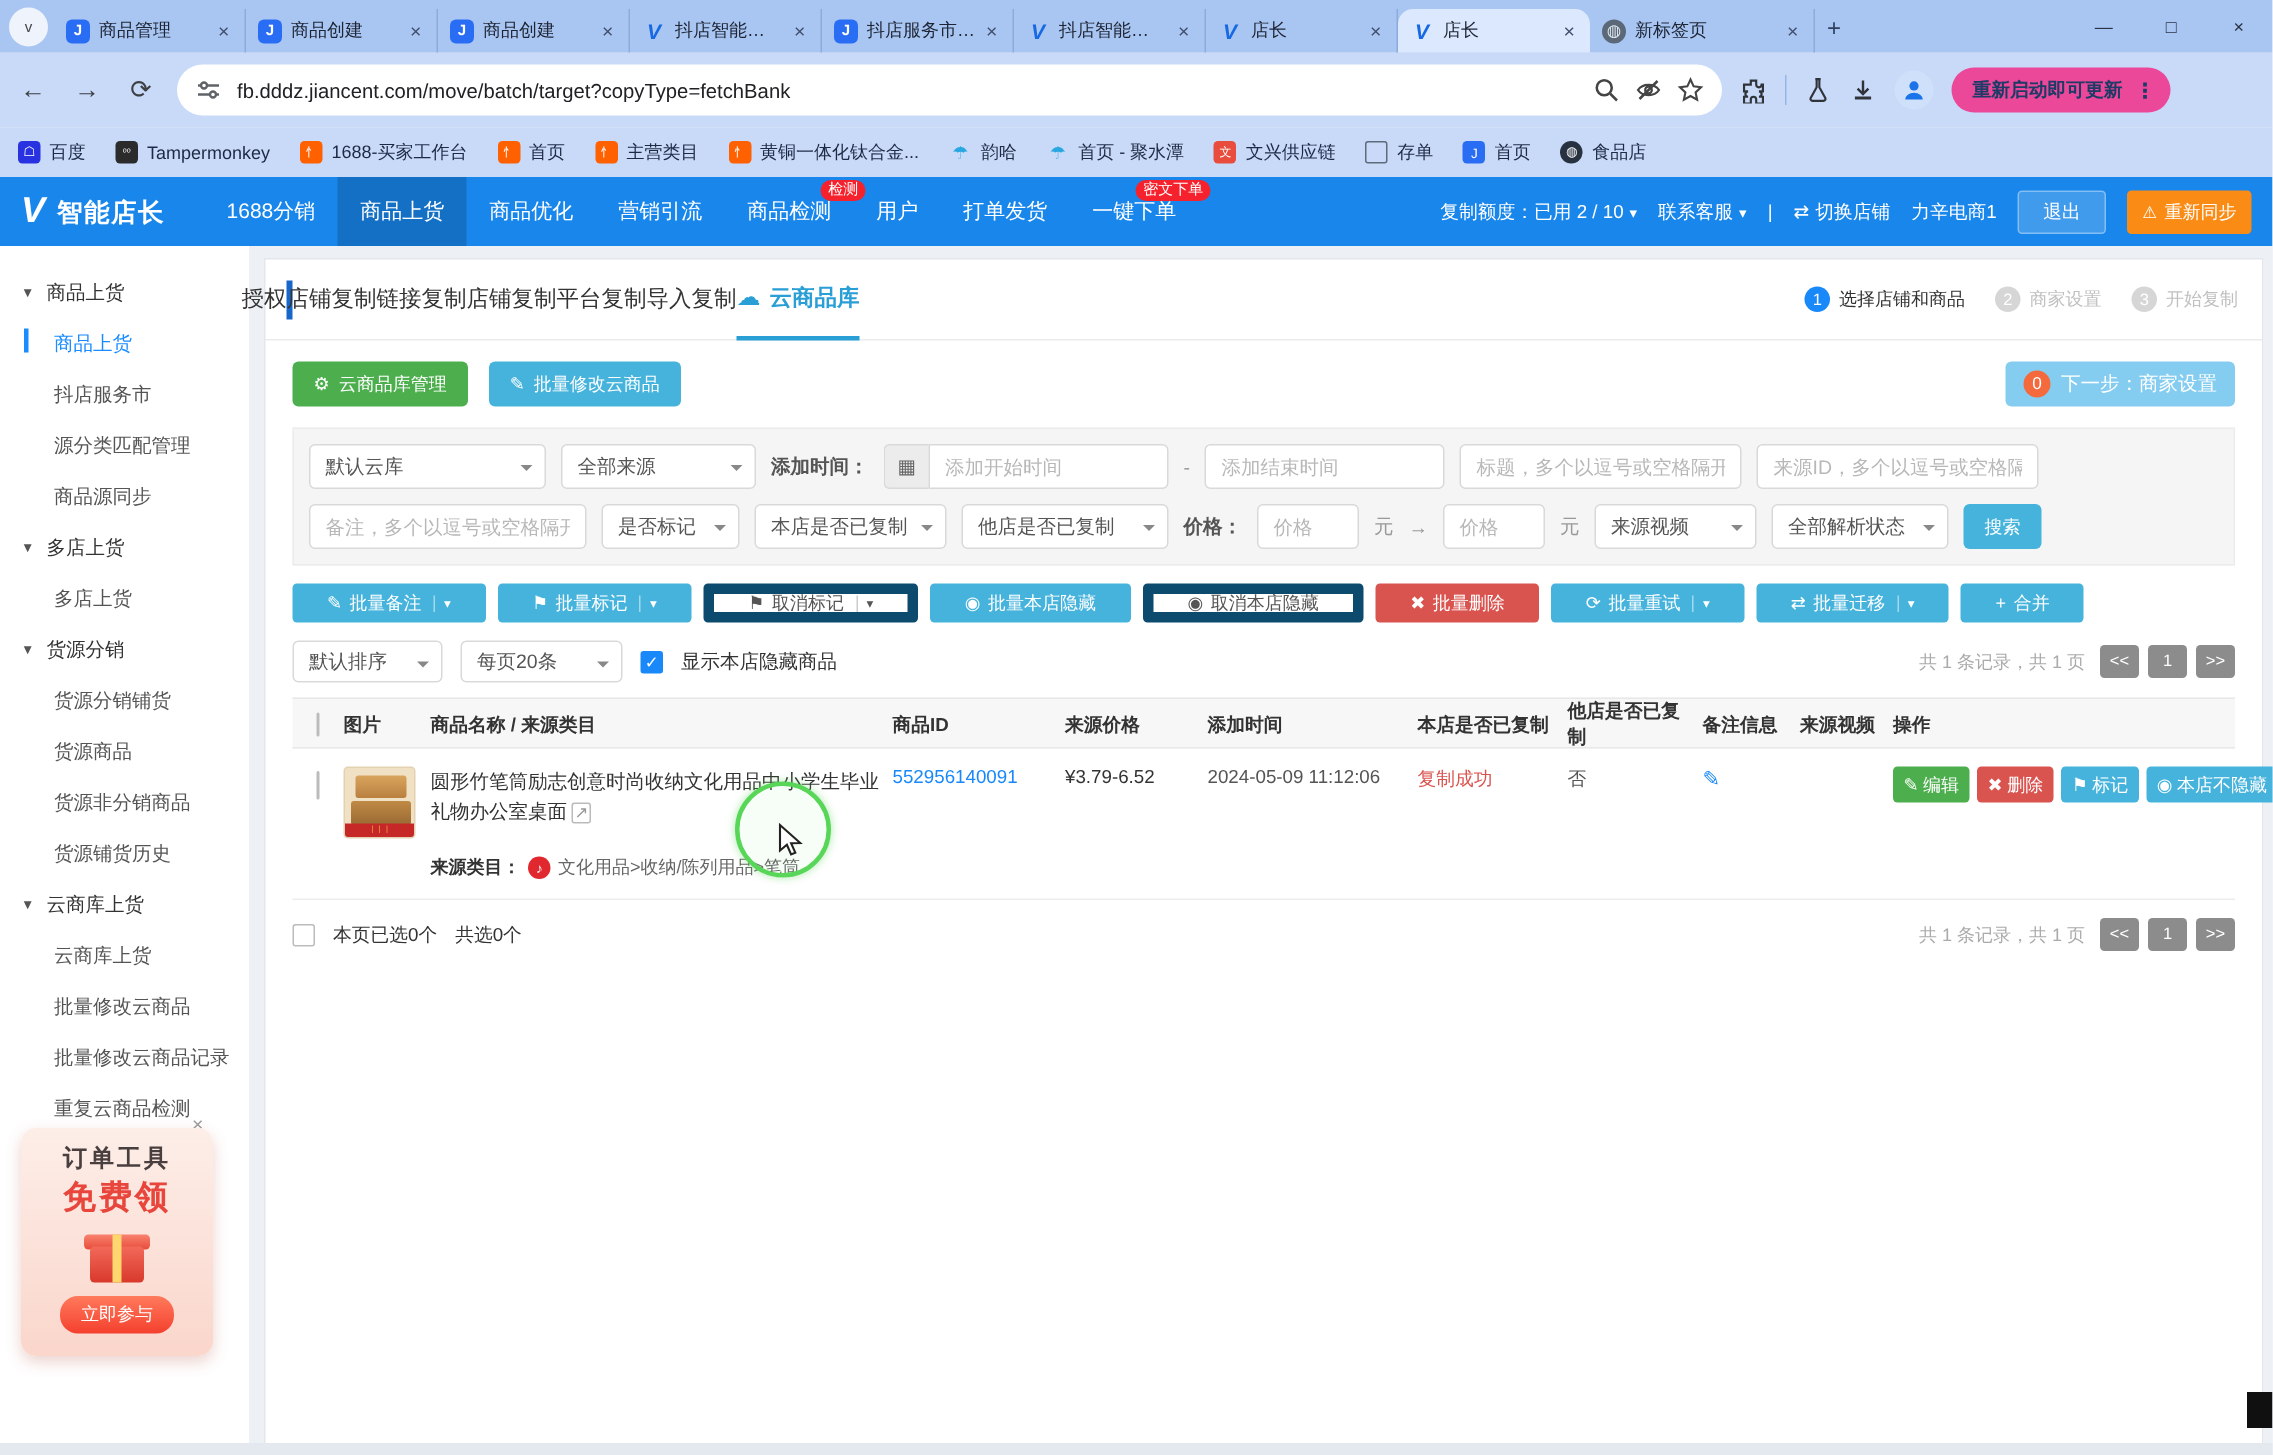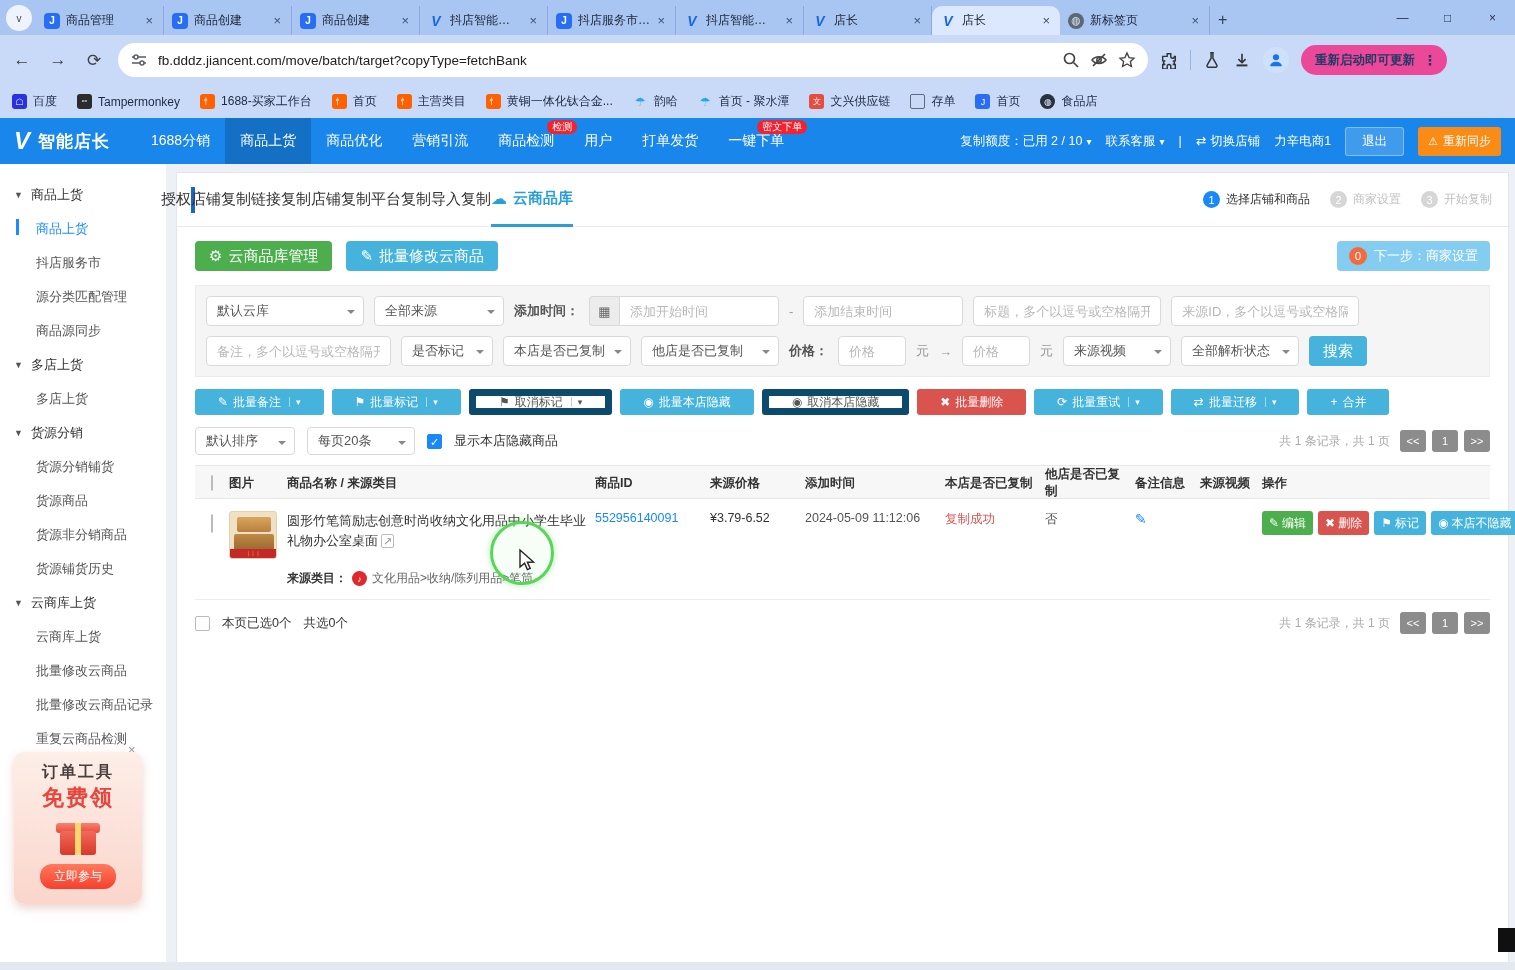--- a/index.html
+++ b/index.html
@@ -83,21 +83,21 @@
   .ptab.active { color:#2a9fd6; border-bottom:3px solid #2a9fd6; font-weight:bold; }
   .cloud-ic::before { content:"☁"; font-size:16px; }
   .cursor-artifact { width:4px; height:26px; background:#1667c9; margin-right:-34px; }
   .steps { margin-left:auto; margin-right:16px; display:flex; gap:20px; align-items:center; font-size:12px; }
   .step { display:flex; align-items:center; gap:6px; color:#c0c0c0; }
   .step .sn { width:17px; height:17px; border-radius:50%; background:#d6d6d6; color:#fff; font-size:11px; display:flex; align-items:center; justify-content:center; }
   .step.active { color:#333; }
   .step.active .sn { background:#1989fa; }
 
   .actions { display:flex; align-items:center; gap:14px; padding:14px 18px; }
-  .btn { border-radius:4px; color:#fff; font-size:15px; height:30px; display:inline-flex; align-items:center; gap:6px; padding:0 14px; }
+  .btn { border-radius:4px; color:#fff; font-size:12px; height:30px; display:inline-flex; align-items:center; gap:6px; padding:0 14px; }
   .btn-green { background:#4cae4c; }
   .btn-info { background:#45b3dc; }
   .gear-ic::before{content:"⚙";} .edit-ic::before{content:"✎";}
   .next-btn { margin-left:auto; background:#85cdf0; height:30px; border-radius:4px; color:#fff; font-size:13px;
     display:flex; align-items:center; gap:7px; padding:0 12px; }
   .next-count { width:18px; height:18px; border-radius:50%; background:#f56a3c; font-size:11.5px; display:flex; align-items:center; justify-content:center; }
 
   .filter-card { margin:0 18px; background:#f5f5f6; border:1px solid #ececec; padding:10px; }
   .frow { display:flex; align-items:center; gap:10px; }
   .frow + .frow { margin-top:10px; }

